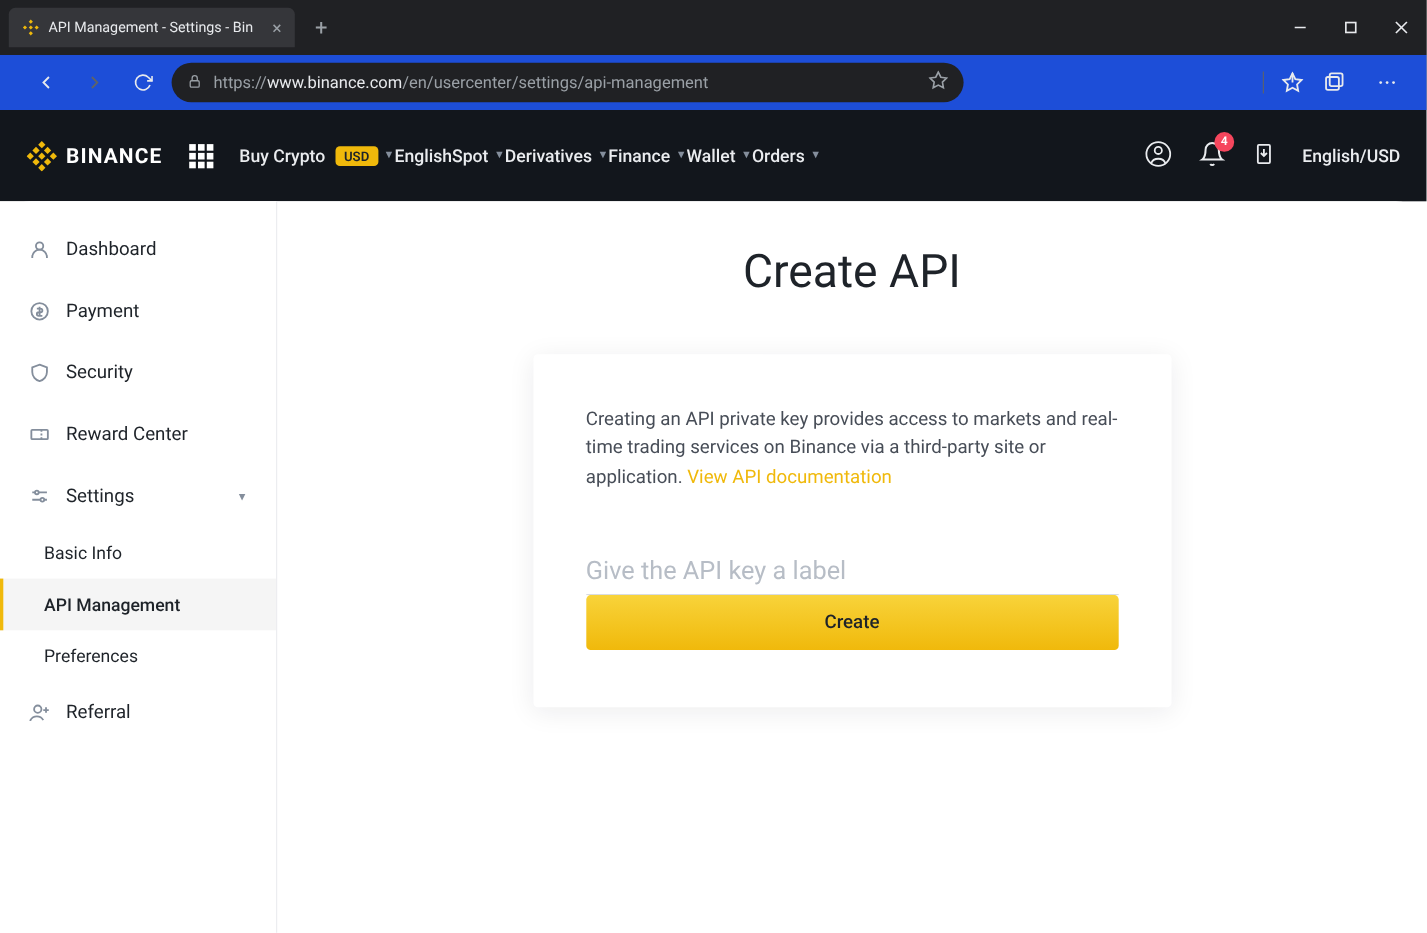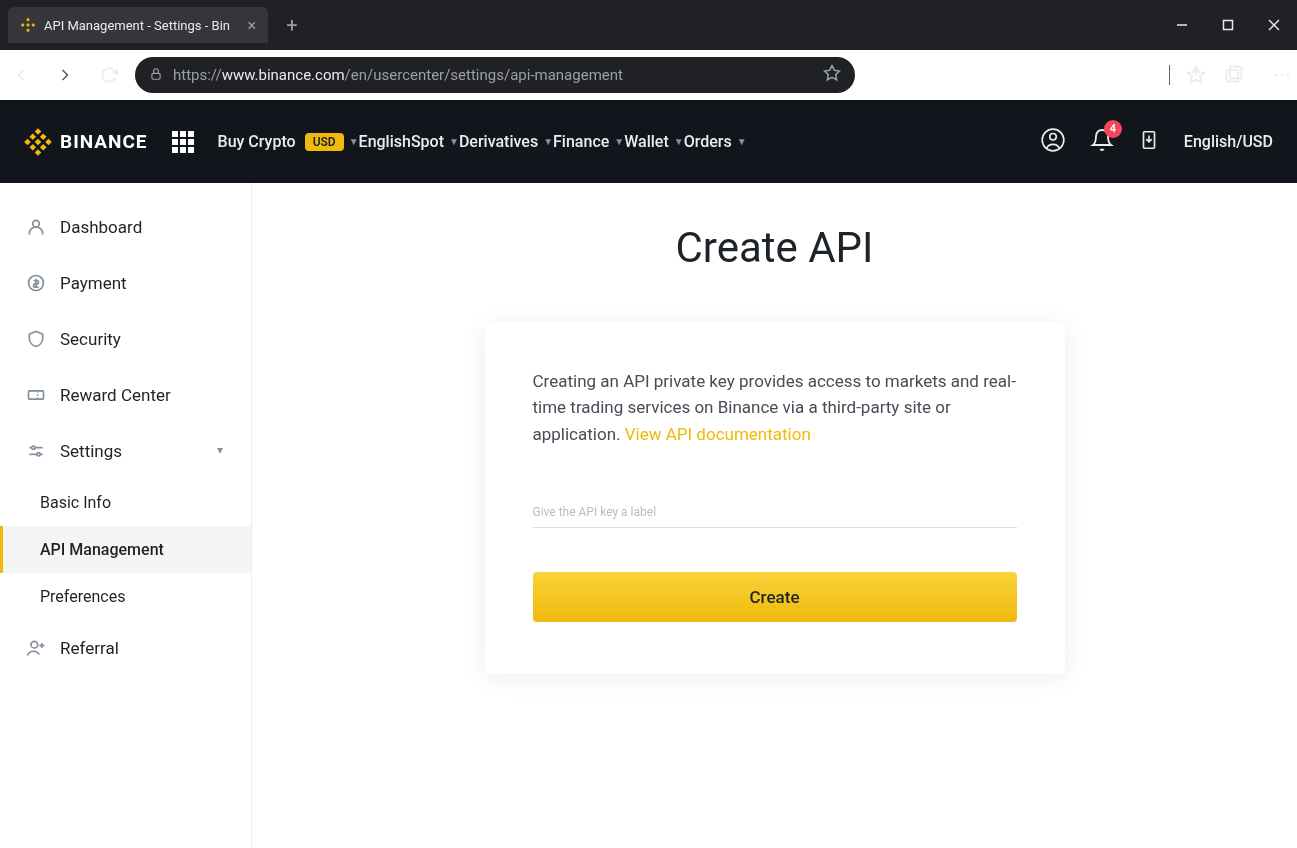--- a/index.html
+++ b/index.html
@@ -10,21 +10,21 @@
 .tab-bar { height: 50px; background: #202124; display: flex; align-items: center; padding-left: 8px; }
 .tab { display: flex; align-items: center; background: #35363a; border-radius: 6px 6px 0 0; height: 36px; padding: 0 12px; color: #e8eaed; font-size: 13px; min-width: 260px; }
 .tab-favicon { width: 16px; height: 16px; margin-right: 8px; display: flex; align-items: center; justify-content: center; }
 .tab-title { flex: 1; white-space: nowrap; overflow: hidden; text-overflow: ellipsis; }
 .tab-close { margin-left: 8px; color: #9aa0a6; cursor: pointer; font-size: 16px; }
 .new-tab-btn { color: #9aa0a6; width: 32px; height: 32px; display: flex; align-items: center; justify-content: center; cursor: pointer; font-size: 20px; margin-left: 8px; }
 .window-controls { margin-left: auto; display: flex; }
 .win-ctrl { width: 46px; height: 32px; display: flex; align-items: center; justify-content: center; color: #e8eaed; cursor: pointer; }
 .win-ctrl svg { stroke: #e8eaed; fill: none; }
 
-.address-bar { height: 50px; display: flex; align-items: center; padding: 0 3px; gap: 8px; background: #ffffff; }
+.address-bar { height: 50px; display: flex; align-items: center; padding: 0 24px; gap: 8px; background: #1d4ed8; }
 .nav-btn { width: 36px; height: 36px; display: flex; align-items: center; justify-content: center; color: #9aa0a6; cursor: pointer; }
 .nav-btn.enabled { color: #e8eaed; }
 .url-box { flex: 1; max-width: 720px; background: #202124; border-radius: 20px; height: 36px; display: flex; align-items: center; padding: 0 14px; color: #9aa0a6; }
 .url-box .lock { margin-right: 10px; color: #9aa0a6; }
 .url-text { flex: 1; font-size: 15px; color: #9aa0a6; }
 .url-text .domain { color: #e8eaed; }
 .url-star { color: #9aa0a6; margin-left: 8px; }
 .toolbar-icons { display: flex; gap: 14px; margin-left: auto; align-items: center; }
 .toolbar-sep { width: 1px; height: 20px; background: #5f6368; }
 .toolbar-icon { color: #e8eaed; cursor: pointer; width: 24px; display: flex; align-items: center; justify-content: center; }
@@ -53,21 +53,21 @@
 .expand-caret { margin-left: auto; font-size: 10px; color: #848e9c; }
 .sidebar-subitem { padding: 14px 26px 14px 40px; color: #1e2329; font-size: 16px; cursor: pointer; }
 .sidebar-subitem.active { background: #f5f5f5; border-left: 3px solid #f0b90b; padding-left: 37px; font-weight: 500; }
 
 
 .content { flex: 1; padding: 40px 20px; overflow-y: auto; }
 .page-title { font-size: 42px; font-weight: 400; text-align: center; color: #1e2329; margin-bottom: 50px; }
 .card { max-width: 580px; margin: 0 auto; background: #fff; box-shadow: 0 4px 24px rgba(24,26,32,0.08); padding: 46px 48px 52px; border-radius: 4px; }
 .card-desc { font-size: 17px; color: #474d57; line-height: 1.55; margin-bottom: 50px; }
 .card-desc a { color: #f0b90b; text-decoration: none; }
-.api-input { width: 100%; border: none; border-bottom: 1px solid #d8dce1; font-size: 12px; padding: 8px 0; outline: none; margin-bottom: 44px; color: #ef4444; }
+.api-input { width: 100%; border: none; border-bottom: 1px solid #d8dce1; font-size: 23px; padding: 8px 0; outline: none; color: #ef4444; }
 .api-input::placeholder { color: #b7bdc6; }
 .create-btn { width: 100%; height: 50px; background: linear-gradient(180deg, #f8d33a 0%, #f0b90b 100%); border: none; border-radius: 4px; font-size: 17px; font-weight: 500; color: #1e2329; cursor: pointer; }
 </style>
 </head>
 <body>
 
 <div class="browser-chrome">
   <div class="tab-bar">
     <div class="tab">
       <span class="tab-favicon">

